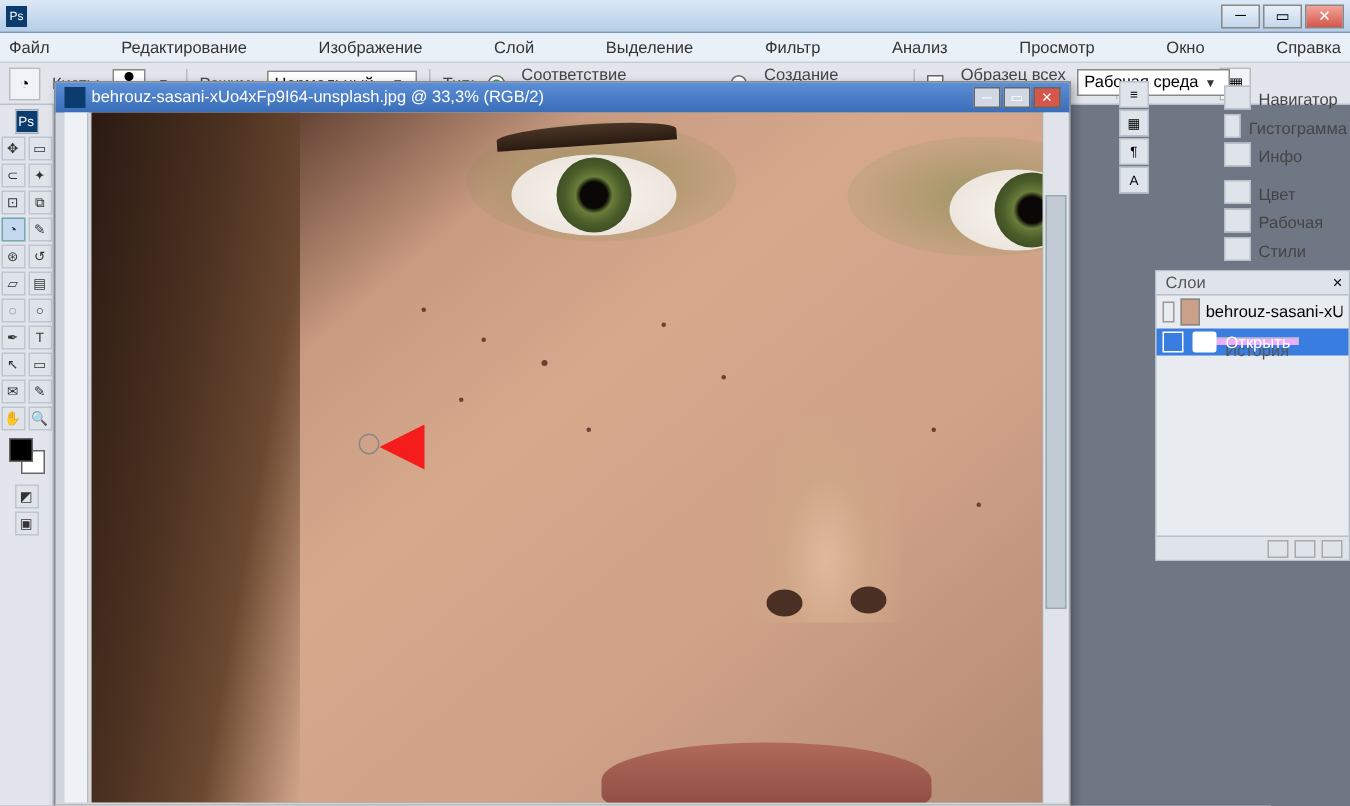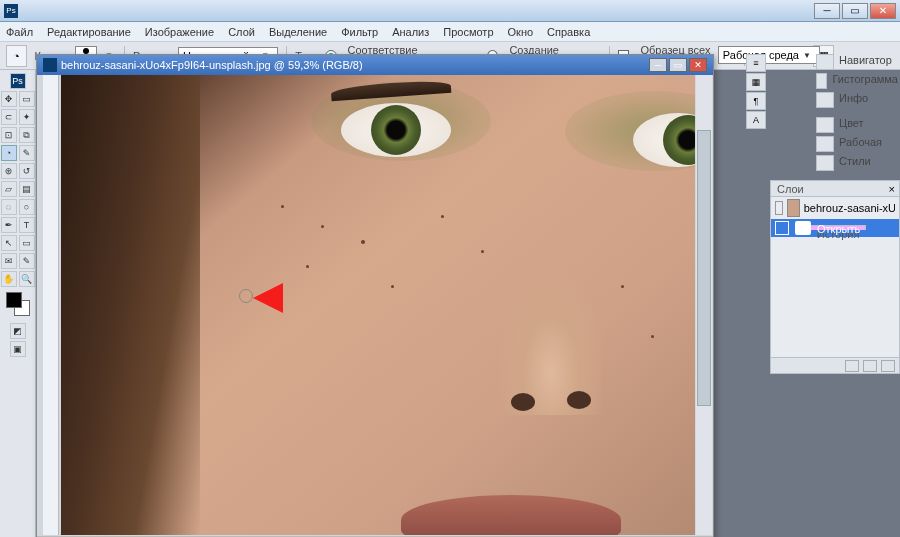--- a/index.html
+++ b/index.html
@@ -7,21 +7,21 @@
 
 .titlebar { height: 22px; background: linear-gradient(#dce8f5, #b5cee8); display: flex; align-items: center; padding: 0 4px; border-bottom: 1px solid #7a9ab8; }
 .titlebar .ps-icon { width: 14px; height: 14px; background: #0a3c6e; color: #fff; font-size: 8px; display: flex; align-items: center; justify-content: center; margin-right: 6px; }
 .titlebar .title { color: #2a4766; }
 .win-controls { margin-left: auto; display: flex; gap: 2px; }
 .win-controls div { width: 26px; height: 16px; border: 1px solid #888; display: flex; align-items: center; justify-content: center; font-size: 10px; }
 .wc-min { background: linear-gradient(#e8f0fa,#c4d8ec); }
 .wc-max { background: linear-gradient(#e8f0fa,#c4d8ec); }
 .wc-close { background: linear-gradient(#f2a49a,#d4574a); color: #fff; }
 
-.menubar { height: 20px; background: #eaf0f7; display: flex; align-items: center; padding: 0 6px; gap: 14px; border-bottom: 1px solid #c5cfd9; }
+.menubar { height: 20px; background: #eaf0f7; display: flex; align-items: center; padding: 0 6px; gap: 14px; border-bottom: 1px solid #c5cfd9; justify-content: space-between; }
 .menubar span { color: #333; cursor: default; }
 
 .optbar { height: 28px; background: #e2e6ec; display: flex; align-items: center; padding: 0 6px; gap: 8px; border-bottom: 1px solid #b8c0c9; }
 .optbar .tool-icon { width: 22px; height: 22px; background: #f0f3f7; border: 1px solid #bbb; display: flex; align-items: center; justify-content: center; }
 .optbar .label { color: #444; }
 .brush-prev { width: 24px; height: 20px; border: 1px solid #888; background: #fff; display: flex; flex-direction: column; align-items: center; justify-content: center; }
 .brush-dot { width: 6px; height: 6px; background: #000; border-radius: 50%; }
 .brush-num { font-size: 8px; }
 .dd-arrow { width: 12px; font-size: 8px; color: #333; }
 .select { border: 1px solid #888; background: #fff; padding: 1px 4px; display: flex; align-items: center; height: 18px; }
@@ -83,21 +83,21 @@
 .hp-tab.active { background: #f0abfc; border: 1px solid #b8c0c9; border-bottom: none; margin-top: 44px; }
 .hp-row { display: flex; align-items: center; padding: 2px 4px; gap: 4px; }
 .hp-row .thumb { width: 22px; height: 18px; background: #caa088; border: 1px solid #888; }
 .hp-open { background: #3a7de0; color: #fff; display: flex; align-items: flex-end; padding: 2px 4px; gap: 6px; }
 .hp-open .ico { width: 16px; height: 14px; background: #fff; border-radius: 2px; }
 .hp-spacer { height: 120px; }
 .hp-foot { height: 16px; background: #dfe4ea; border-top: 1px solid #b8c0c9; display: flex; justify-content: flex-end; align-items: center; padding: 0 4px; gap: 4px; }
 .hp-foot div { width: 14px; height: 12px; border: 1px solid #aaa; }
 
 .dock-right { position: absolute; right: 0; top: 54px; width: 86px; background: transparent; }
-.dock-row { display: flex; align-items: flex-start; height: 19px; gap: 5px; padding: 0 2px; }
+.dock-row { display: flex; align-items: flex-end; height: 19px; gap: 5px; padding: 0 2px; }
 .dock-row .dico { width: 18px; height: 16px; background: #dfe4ea; border: 1px solid #b8c0c9; }
 .dock-row .lbl { color: #444; }
 .dock-col1 { position: absolute; left: -68px; top: 0; width: 20px; }
 .dock-col1 div { height: 18px; margin-bottom: 1px; background: #dfe4ea; border: 1px solid #b8c0c9; display: flex; align-items: center; justify-content: center; font-size: 9px; }
 </style>
 </head>
 <body>
 
 <div class="titlebar">
   <div class="ps-icon">Ps</div>
@@ -208,21 +208,21 @@
       </div>
     <div class="tool-row">
         <div class="tool">▣</div>
       </div>
   </div>
 
   <div class="canvas-area">
     <div class="doc-window">
       <div class="doc-title">
         <div class="doc-ico"></div>
-        <span>behrouz-sasani-xUo4xFp9I64-unsplash.jpg @ 59,3% (RGB/8)</span>
+        <span>behrouz-sasani-xUo4xFp9I64-unsplash.jpg @ 33,3% (RGB/2)</span>
         <div class="doc-ctrl">
           <div class="dc-mm">─</div>
           <div class="dc-mm">▭</div>
           <div class="dc-close">✕</div>
         </div>
       </div>
       <div class="ruler-v"></div>
       <div class="doc-canvas">
         <div class="face">
           <div class="hair"></div>

